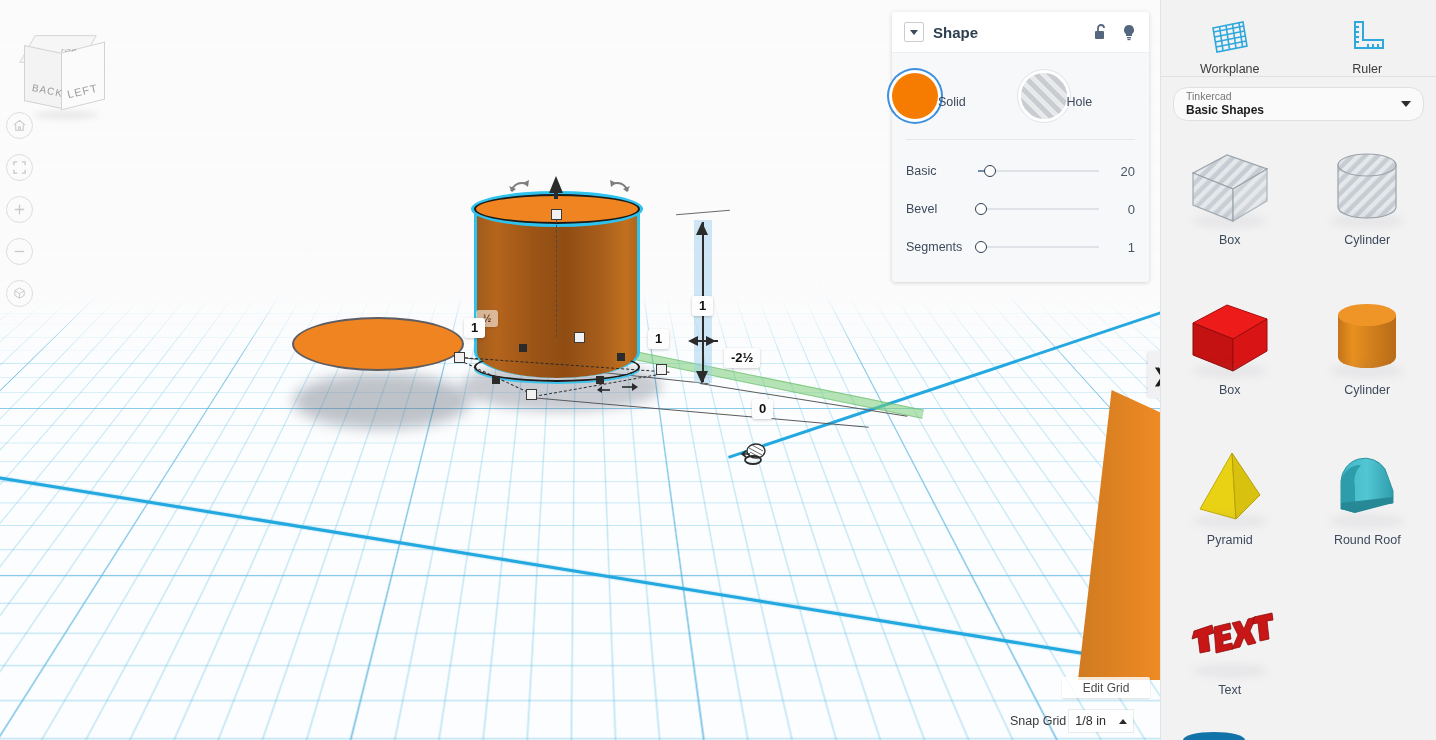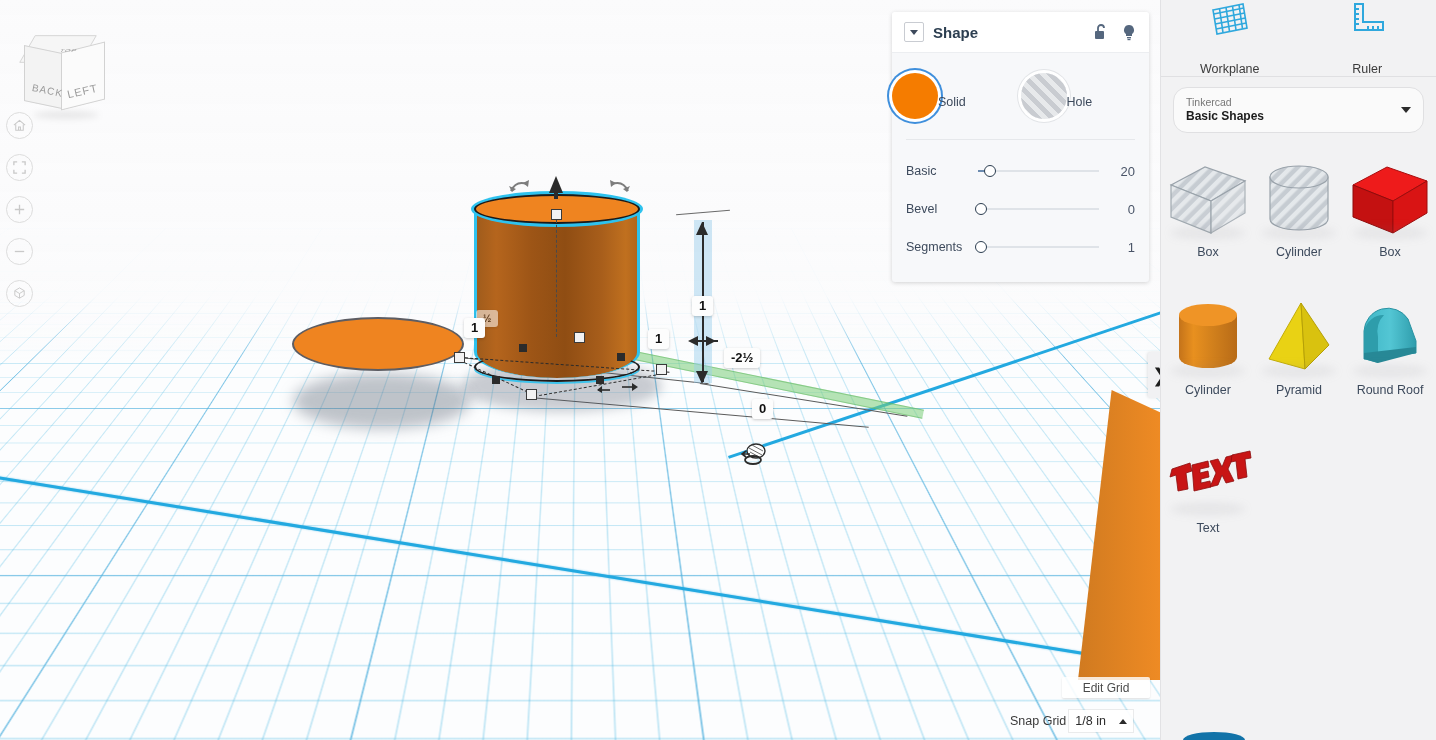--- a/index.html
+++ b/index.html
@@ -252,42 +252,42 @@
   }
 
   
   #sidebar {
     position: absolute; left: 1160px; top: 0; width: 276px; height: 740px;
     background: #f2f2f3; border-left: 1px solid #e2e2e4; overflow: hidden;
   }
   .sb-tools { display: flex; height: 76px; background: #f2f2f3; }
   .sb-tool {
     flex: 1; display: flex; flex-direction: column; align-items: center;
-    justify-content: space-between; gap: 6px;
+    justify-content: flex-end; gap: 6px;
   }
   .sb-tool-label { font-size: 12.5px; color: #3b3b3b; }
   .sb-sep { height: 1px; background: #e0e0e2; }
 
   .sb-select {
-    margin: 10px 12px 0; height: 46px; background: #fafafa;
+    margin: 10px 12px 0; height: 34px; background: #fafafa;
     border: 1px solid #e0e0e2; border-radius: 14px;
     padding: 5px 12px; display: flex; align-items: center;
     position: relative;
   }
   .sb-sel-inner { flex: 1; }
   .sb-sel-small { font-size: 10.5px; color: #777; line-height: 1.2; }
   .sb-sel-big { font-size: 12px; color: #1c1c1c; line-height: 1.3; font-weight: bold; }
   .sb-sel-caret {
     width: 0; height: 0; border-left: 5px solid transparent;
     border-right: 5px solid transparent; border-top: 6px solid #2b2b2b;
   }
 
   .sb-grid {
-    margin-top: 12px; display: grid; grid-template-columns: 1fr 1fr 1fr;
-    row-gap: 0;
+    margin-top: 12px; display: grid; grid-template-columns: 1fr 1fr;
+    row-gap: 12px;
   }
   .sb-cell {
     height: 138px; display: flex; flex-direction: column;
     align-items: center; justify-content: flex-start; padding-top: 14px;
   }
   .sb-cell-icon {
     height: 82px; display: flex; align-items: center; justify-content: center;
     position: relative;
   }
   .sb-cell-icon::after {

